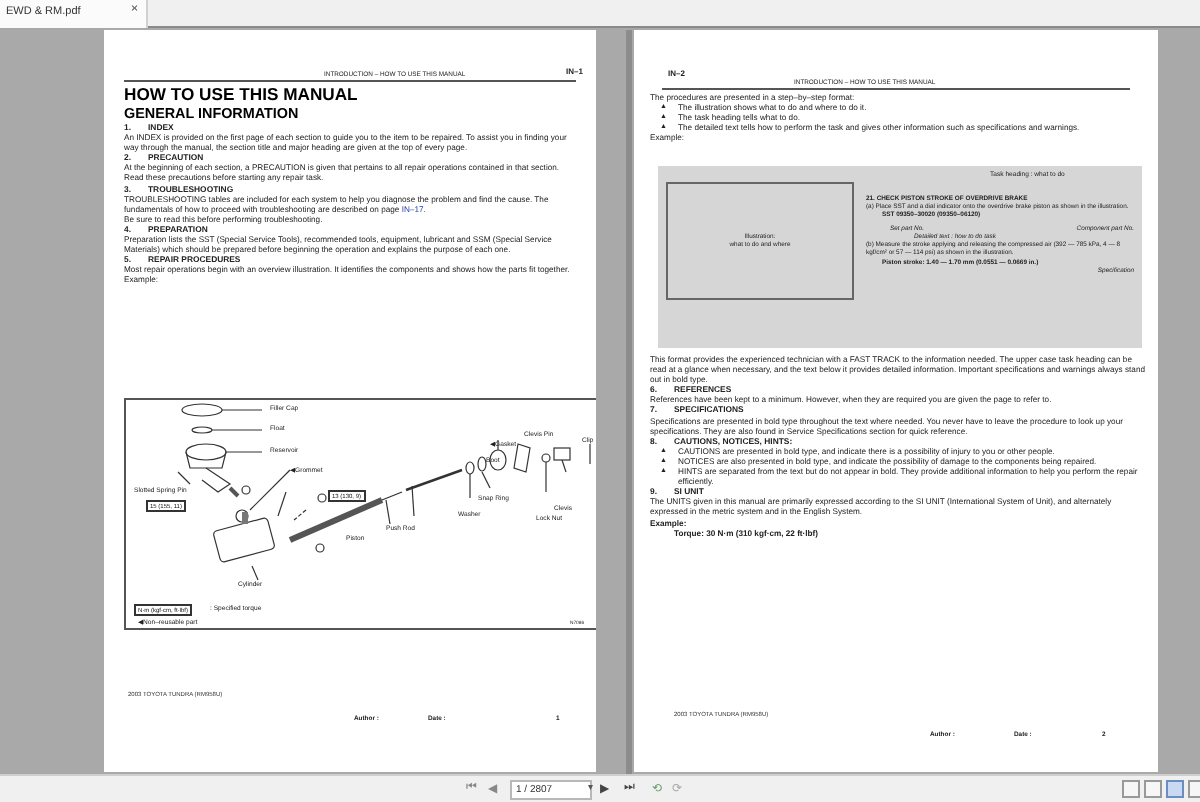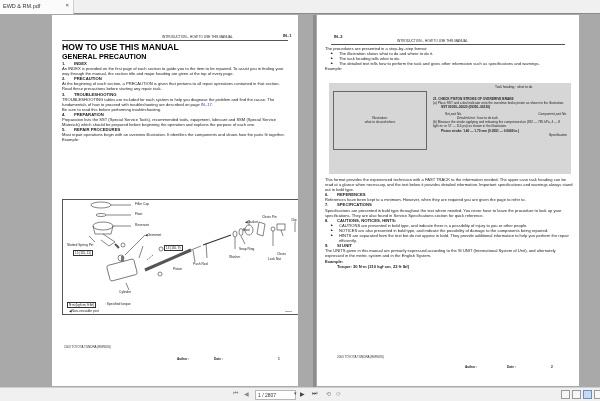--- a/index.html
+++ b/index.html
@@ -51,21 +51,21 @@
 
 <div class="viewer">
 
   <div class="page" id="page1">
     <div class="hdr" style="left:110px; top:20px;">INTRODUCTION  –  HOW TO USE THIS MANUAL</div>
     <div class="pnum" style="left:231px; top:18px;">IN–1</div>
     <div class="hdr-line" style="left:10px; top:25px; width:226px;"></div>
 
     <div class="body-text" style="left:10px; top:28px; width:228px;">
       <div class="h1">HOW TO USE THIS MANUAL</div>
-      <div class="h2">GENERAL PRECAUTION</div>
+      <div class="h2">GENERAL INFORMATION</div>
 
       <div class="sec"><span class="n">1.</span><span>INDEX</span></div>
       <div>An INDEX is provided on the first page of each section to guide you to the item to be repaired. To assist you in finding your way through the manual, the section title and major heading are given at the top of every page.</div>
 
       <div class="sec"><span class="n">2.</span><span>PRECAUTION</span></div>
       <div>At the beginning of each section, a PRECAUTION is given that pertains to all repair operations contained in that section.</div>
       <div>Read these precautions before starting any repair task.</div>
 
       <div class="sec"><span class="n">3.</span><span>TROUBLESHOOTING</span></div>
       <div><span>TROUBLESHOOTING tables are included for each system to help you diagnose the problem and find the cause. The fundamentals of how to proceed with troubleshooting are described on page </span><span class="link">IN–17</span><span>.</span></div>

